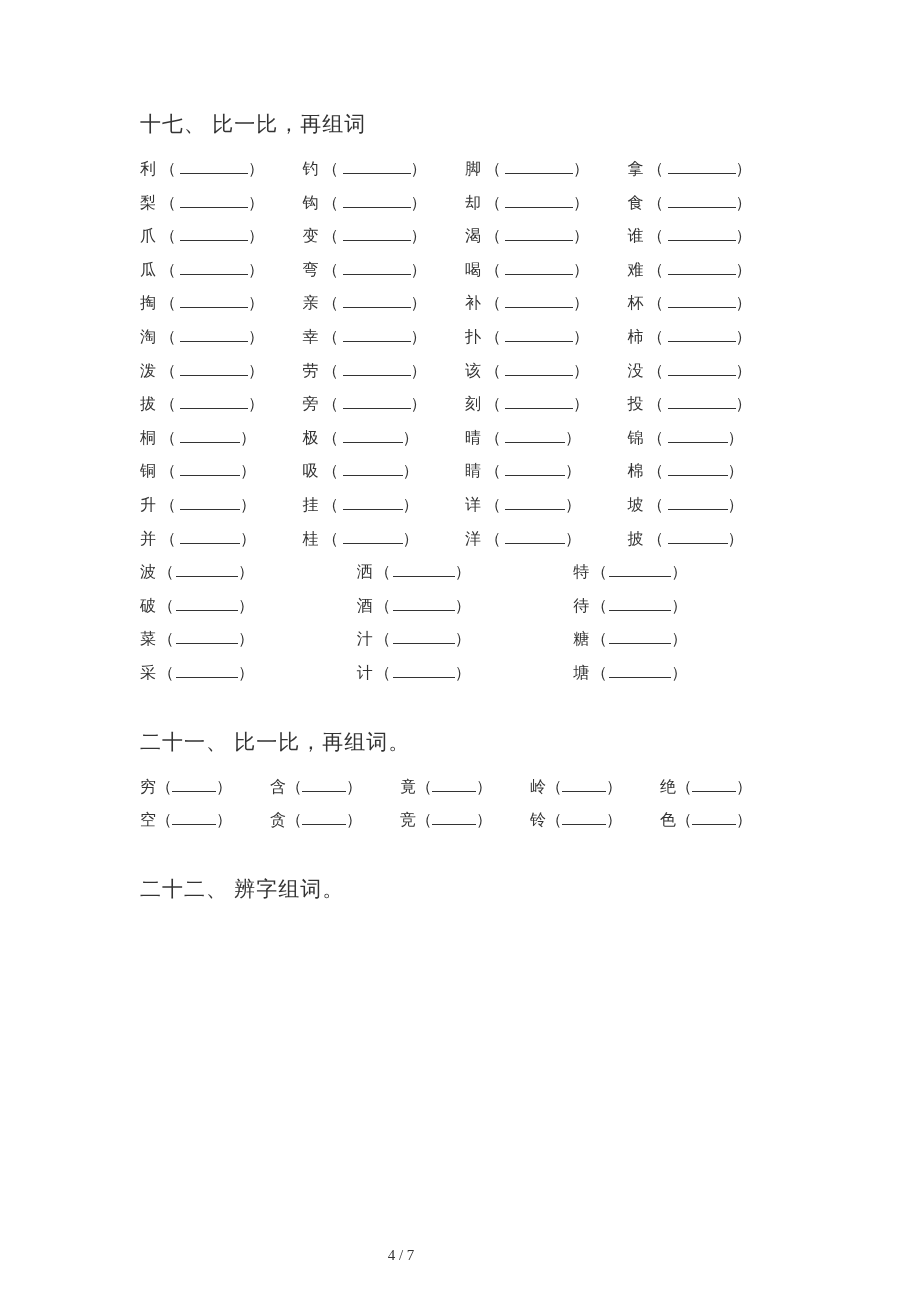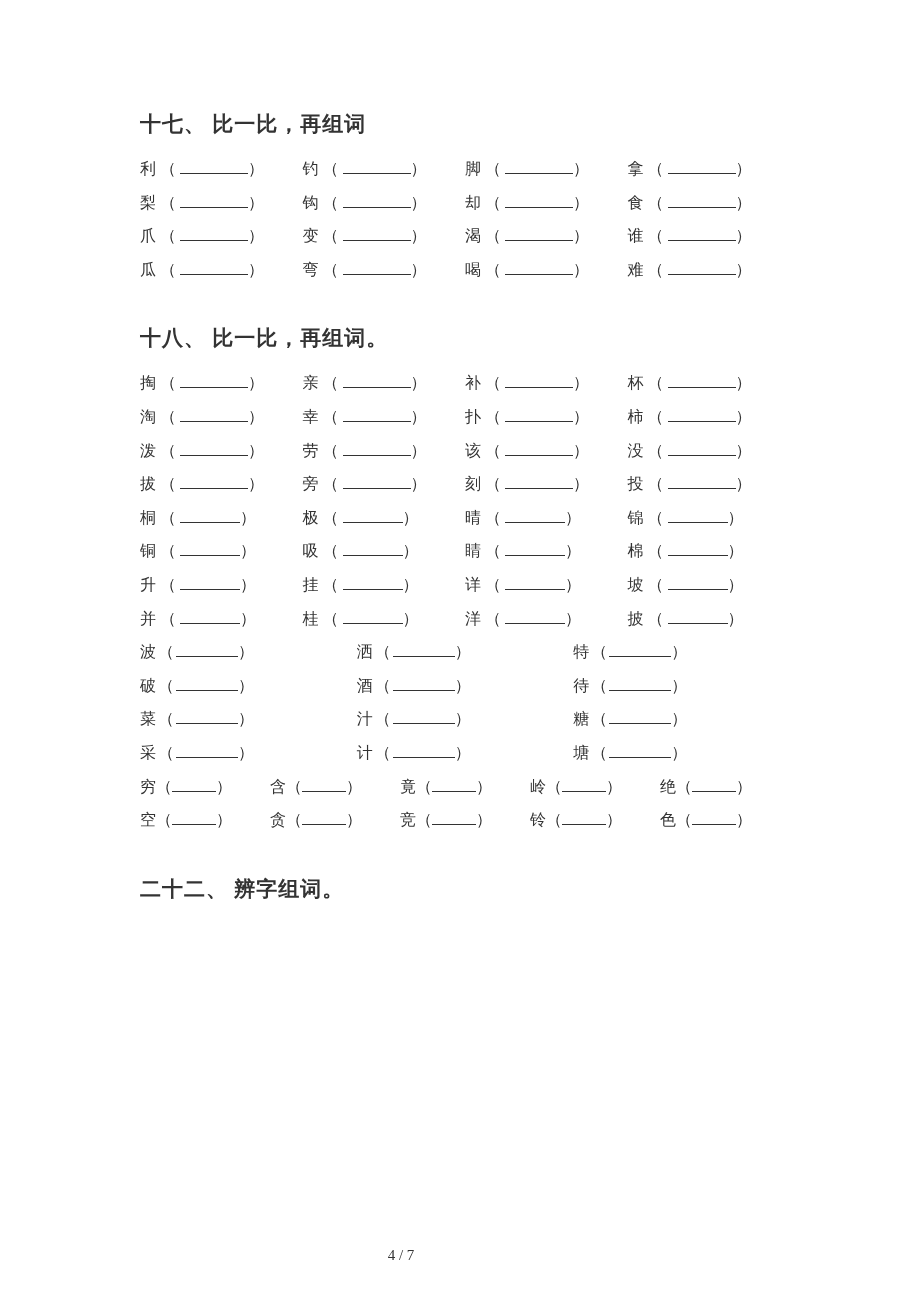--- a/index.html
+++ b/index.html
@@ -7,21 +7,21 @@
       width: 920px;
       height: 1302px;
       background: #fff;
       font-family: "SimSun", "宋体", serif;
       color: #333;
       padding: 110px 130px 40px 140px;
       position: relative;
     }
     .section-title {
       font-size: 21px;
-      font-weight: bold;
+      font-weight: normal;
       margin-bottom: 14px;
       margin-top: 38px;
       letter-spacing: 1px;
     }
     .section-title:first-child { margin-top: 0; }
     .row {
       display: flex;
       font-size: 16px;
       line-height: 2.1;
       letter-spacing: 2px;
@@ -73,21 +73,20 @@
       <span class="cell"><span>变</span>（<span class="blank b58"></span>）</span>
       <span class="cell"><span>渴</span>（<span class="blank b58"></span>）</span>
       <span class="cell"><span>谁</span>（<span class="blank b58"></span>）</span>
     </div>
     <div class="row c4 wide">
       <span class="cell"><span>瓜</span>（<span class="blank b58"></span>）</span>
       <span class="cell"><span>弯</span>（<span class="blank b58"></span>）</span>
       <span class="cell"><span>喝</span>（<span class="blank b58"></span>）</span>
       <span class="cell"><span>难</span>（<span class="blank b58"></span>）</span>
     </div>
-    <div class="section-title">十八、 比一比，再组词。</div>
     <div class="row c4 wide">
       <span class="cell"><span>掏</span>（<span class="blank b58"></span>）</span>
       <span class="cell"><span>亲</span>（<span class="blank b58"></span>）</span>
       <span class="cell"><span>补</span>（<span class="blank b58"></span>）</span>
       <span class="cell"><span>杯</span>（<span class="blank b58"></span>）</span>
     </div>
     <div class="row c4 wide">
       <span class="cell"><span>淘</span>（<span class="blank b58"></span>）</span>
       <span class="cell"><span>幸</span>（<span class="blank b58"></span>）</span>
       <span class="cell"><span>扑</span>（<span class="blank b58"></span>）</span>
@@ -142,20 +141,21 @@
     <div class="row c3">
       <span class="cell"><span>菜</span>（<span class="blank b56"></span>）</span>
       <span class="cell"><span>汁</span>（<span class="blank b56"></span>）</span>
       <span class="cell"><span>糖</span>（<span class="blank b56"></span>）</span>
     </div>
     <div class="row c3">
       <span class="cell"><span>采</span>（<span class="blank b56"></span>）</span>
       <span class="cell"><span>计</span>（<span class="blank b56"></span>）</span>
       <span class="cell"><span>塘</span>（<span class="blank b56"></span>）</span>
     </div>
+    <div class="section-title">二十一、 比一比，再组词。</div>
     <div class="row c5">
       <span class="cell"><span>穷</span>（<span class="blank b46"></span>）</span>
       <span class="cell"><span>含</span>（<span class="blank b46"></span>）</span>
       <span class="cell"><span>竟</span>（<span class="blank b46"></span>）</span>
       <span class="cell"><span>岭</span>（<span class="blank b46"></span>）</span>
       <span class="cell"><span>绝</span>（<span class="blank b46"></span>）</span>
     </div>
     <div class="row c5">
       <span class="cell"><span>空</span>（<span class="blank b46"></span>）</span>
       <span class="cell"><span>贪</span>（<span class="blank b46"></span>）</span>

